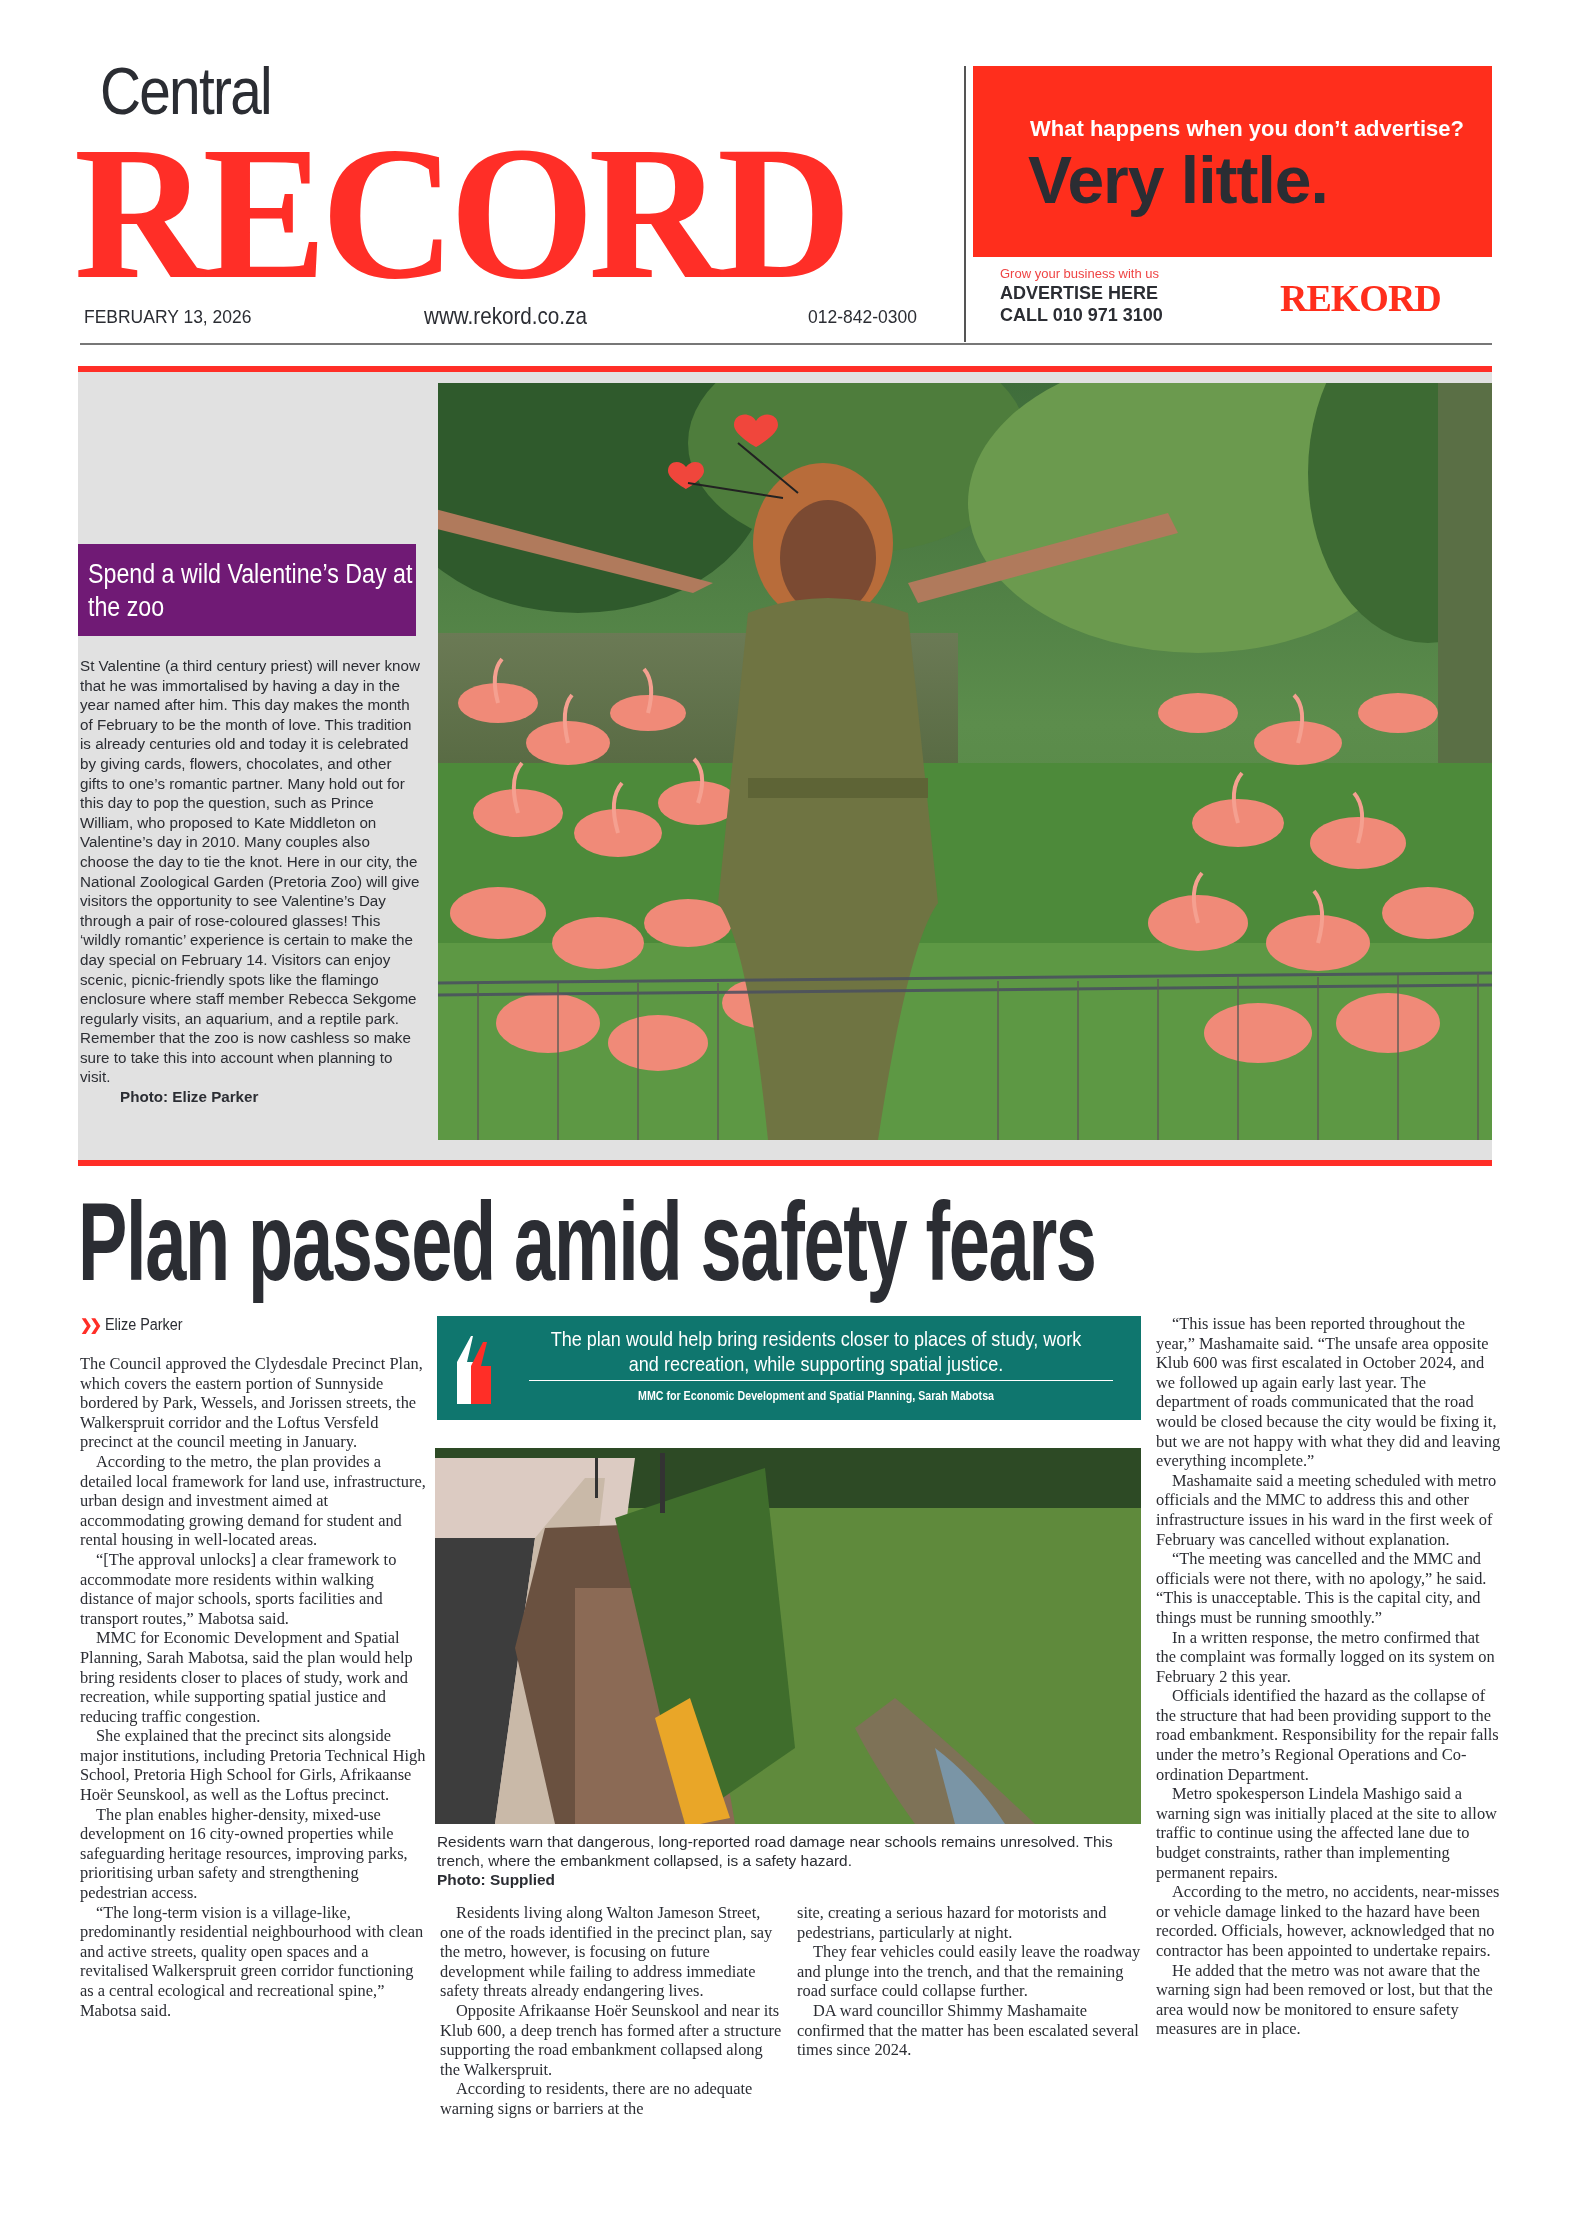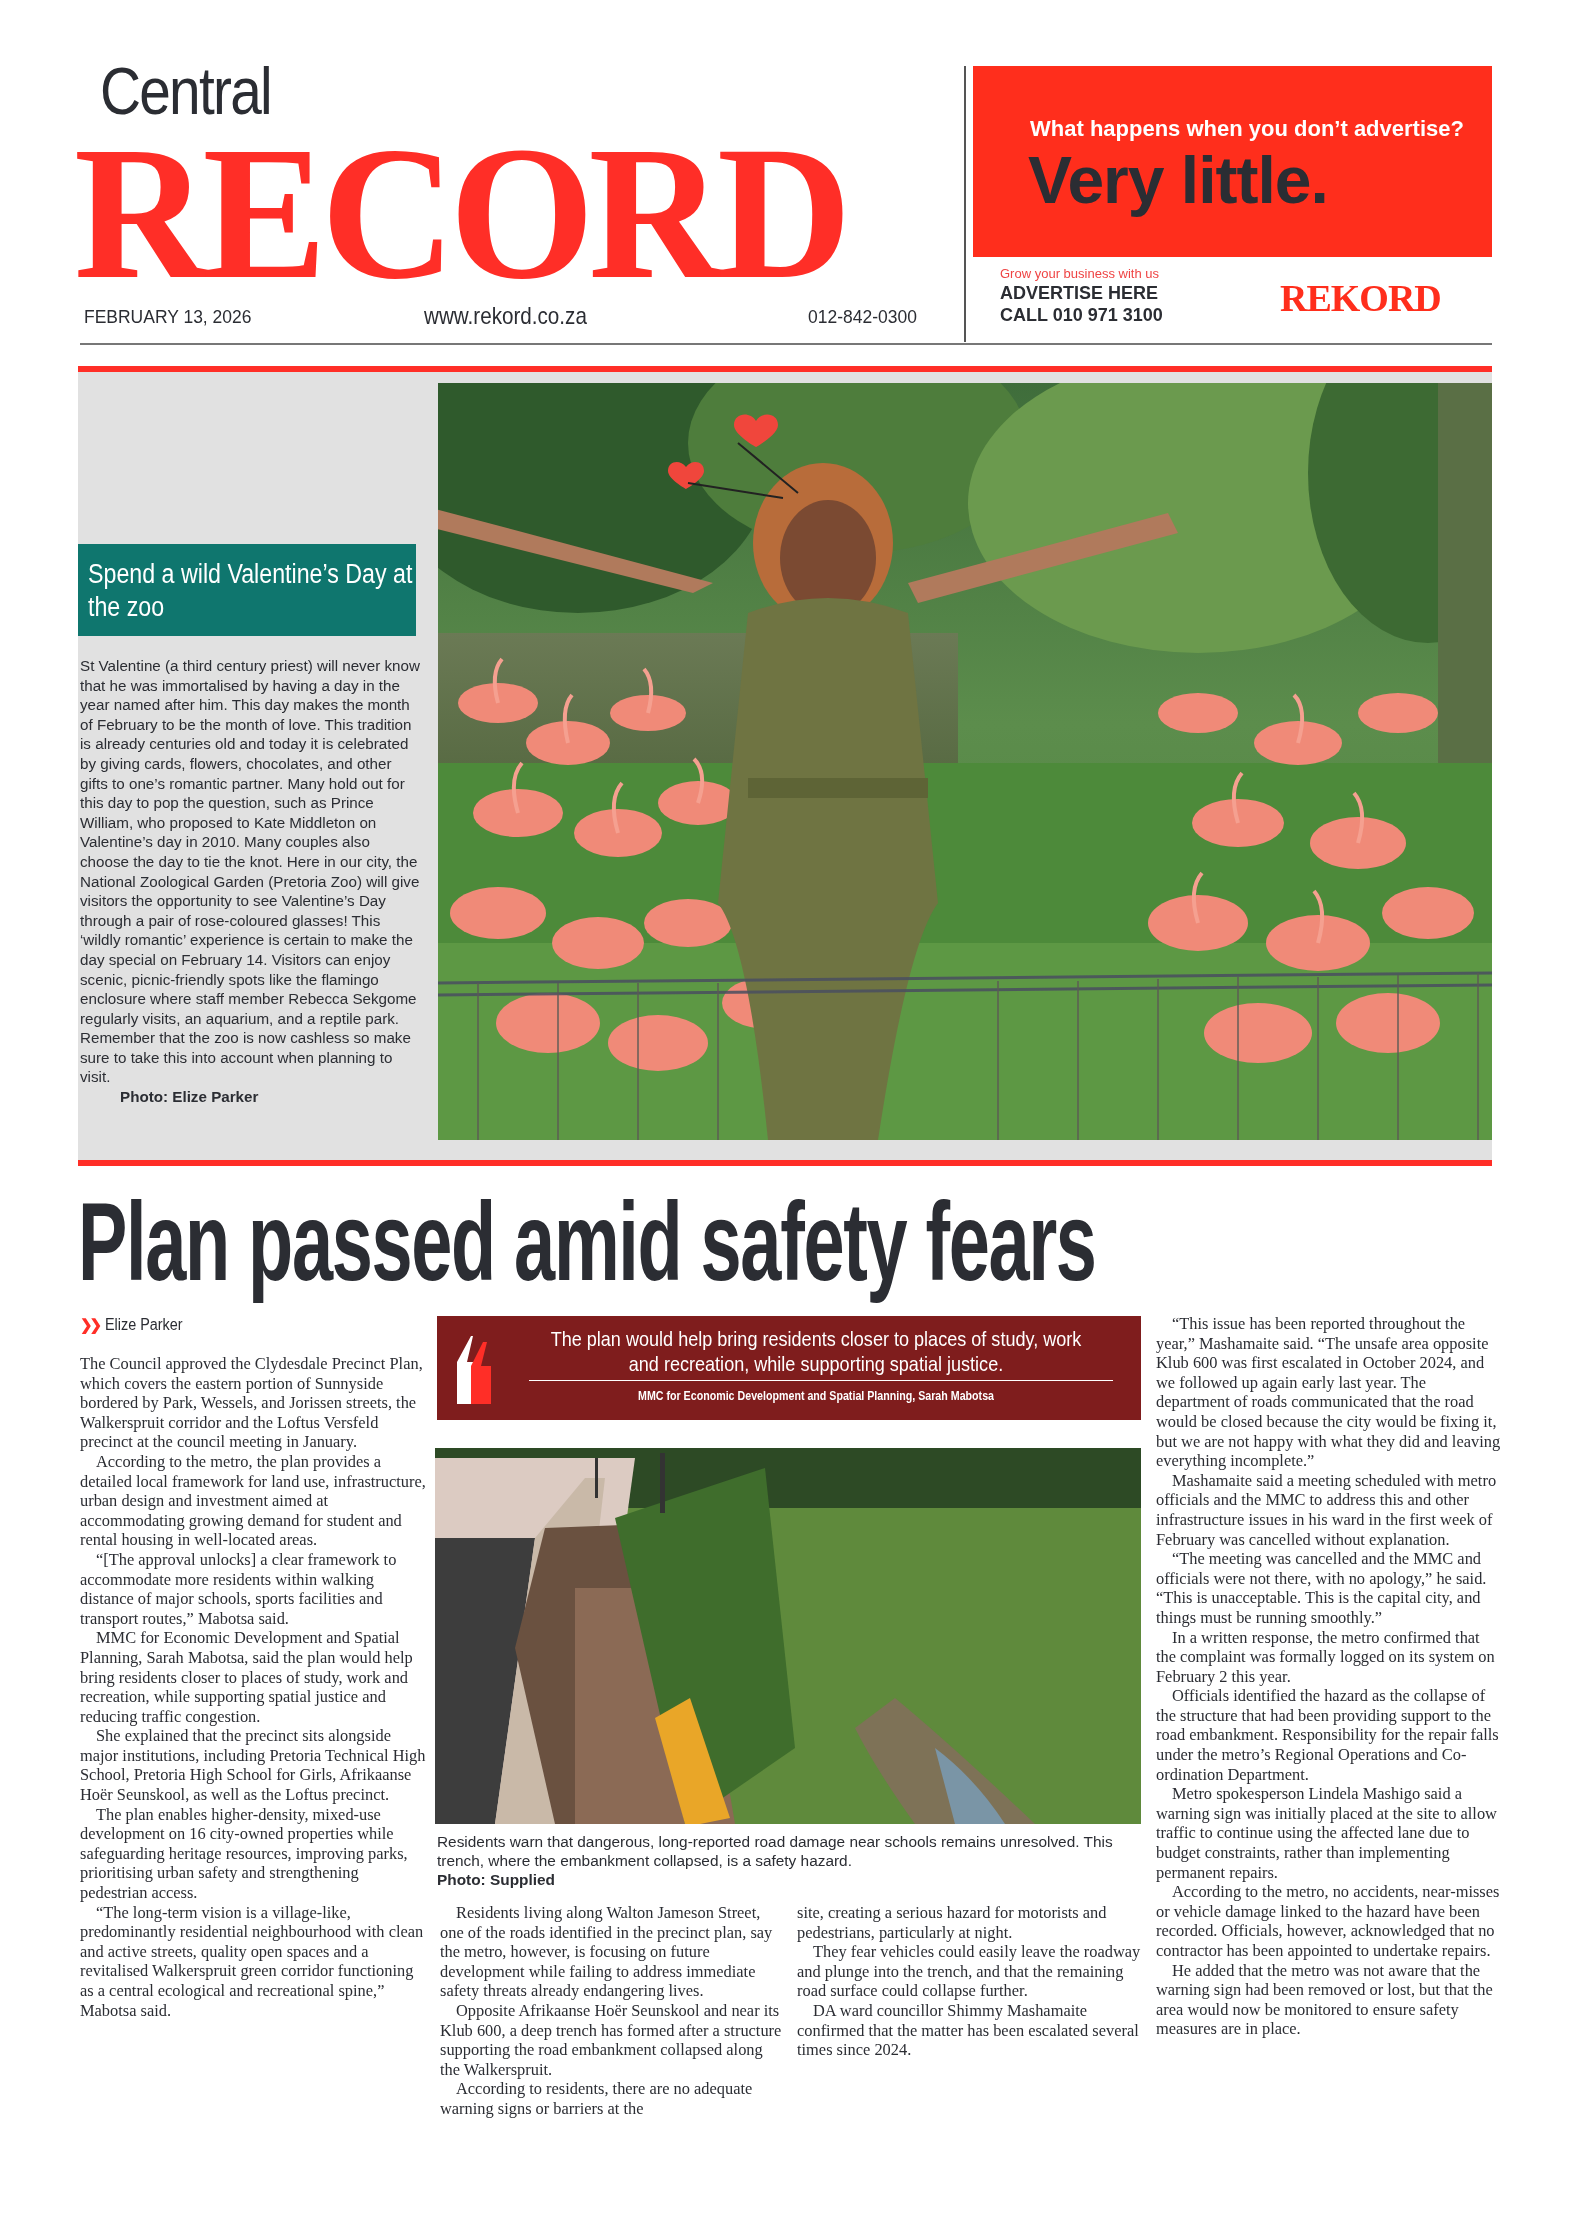--- a/index.html
+++ b/index.html
@@ -23,42 +23,42 @@
   .ad-grow { position: absolute; left: 1000px; top: 266px; font-size: 13px; color: #ef4444; }
   .ad-adv { position: absolute; left: 1000px; top: 283px; font-size: 18px; font-weight: bold; color: #2b2d33; }
   .ad-call { position: absolute; left: 1000px; top: 305px; font-size: 18px; font-weight: bold; color: #2b2d33; }
   .ad-logo { position: absolute; left: 1280px; top: 276px; font-family: "Liberation Serif", serif; font-weight: bold; font-size: 38px; color: #ff2e1c; letter-spacing: -1px; }
 
   
   .feature { position: absolute; left: 78px; top: 366px; width: 1414px; height: 796px; background: #e1e1e1; }
   .feature-top-bar { position: absolute; left: 78px; top: 366px; width: 1414px; height: 6px; background: #ff2e27; }
   .feature-bot-bar { position: absolute; left: 78px; top: 1160px; width: 1414px; height: 6px; background: #ff2e27; }
   .zoo-photo { position: absolute; left: 438px; top: 383px; width: 1054px; height: 757px; overflow: hidden; background: #3d6b35; }
-  .zoo-title-box { position: absolute; left: 78px; top: 544px; width: 338px; height: 92px; background: #0f766e; padding: 14px 10px 0 10px; }
+  .zoo-title-box { position: absolute; left: 78px; top: 544px; width: 338px; height: 92px; background: #701a75; padding: 14px 10px 0 10px; }
   .zoo-title { color: #ffffff; font-size: 27px; line-height: 33px; transform: scaleX(0.86); transform-origin: left top; width: 380px; }
   .zoo-body { position: absolute; left: 80px; top: 656px; width: 340px; font-size: 15.2px; line-height: 19.6px; color: #2b2d33; }
   .zoo-credit { font-weight: bold; margin-left: 40px; }
 
   
   .headline { position: absolute; left: 78px; top: 1186px; font-size: 112px; font-weight: bold; line-height: 1; color: #2b2d33; letter-spacing: -2px; transform: scaleX(0.66); transform-origin: left top; white-space: nowrap; }
 
   
   .byline { position: absolute; left: 80px; top: 1316px; font-size: 16px; color: #2b2d33; display: flex; align-items: center; gap: 6px; }
   .byline .chev { color: #ff2e27; font-weight: bold; font-size: 15px; letter-spacing: -3px; }
   .byline .name { transform: scaleX(0.9); transform-origin: left center; }
 
   .col { position: absolute; font-family: "Liberation Serif", serif; font-size: 16.4px; line-height: 19.6px; color: #2b2d33; }
   .col p { text-indent: 0; }
   .col p.ind { text-indent: 16px; }
   .col1 { left: 80px; top: 1354px; width: 350px; }
   .col2 { left: 440px; top: 1903px; width: 345px; }
   .col3 { left: 797px; top: 1903px; width: 345px; }
   .col4 { left: 1156px; top: 1314px; width: 345px; }
 
-  .pullquote { position: absolute; left: 437px; top: 1316px; width: 704px; height: 104px; background: #7f1d1d; }
+  .pullquote { position: absolute; left: 437px; top: 1316px; width: 704px; height: 104px; background: #0f766e; }
   .pq-mark { position: absolute; left: 16px; top: 16px; width: 40px; height: 72px; }
   .pq-text { position: absolute; left: 66px; top: 10px; width: 626px; text-align: center; color: #ffffff; font-size: 21px; line-height: 25px; transform: scaleX(0.86); transform-origin: center top; }
   .pq-rule { position: absolute; left: 92px; top: 64px; width: 584px; height: 1px; background: #ffffff; }
   .pq-attr { position: absolute; left: 66px; top: 72px; width: 626px; text-align: center; color: #ffffff; font-size: 13px; font-weight: bold; transform: scaleX(0.82); transform-origin: center top; }
 
   .road-photo { position: absolute; left: 435px; top: 1448px; width: 706px; height: 376px; overflow: hidden; background: #7a8a55; }
   .road-caption { position: absolute; left: 437px; top: 1832px; width: 710px; font-size: 15.4px; line-height: 19px; color: #2b2d33; }
   .road-caption .credit { font-weight: bold; }
 </style>
 </head>

